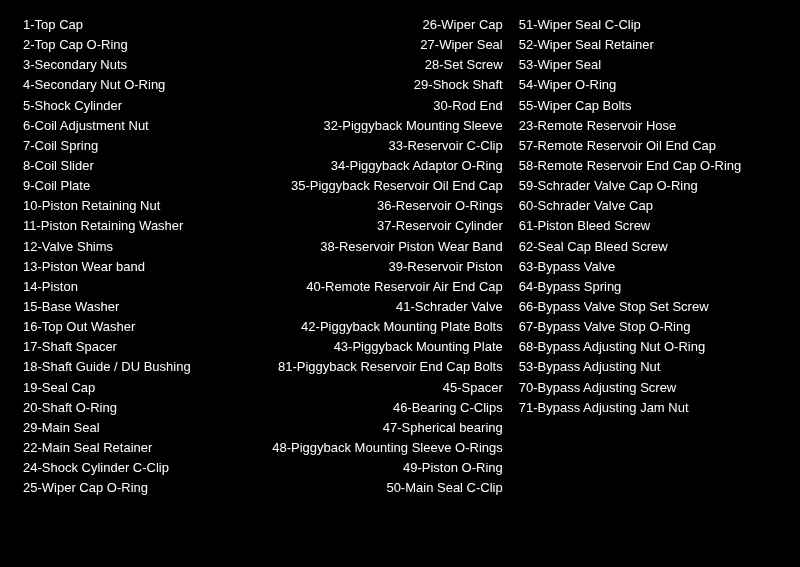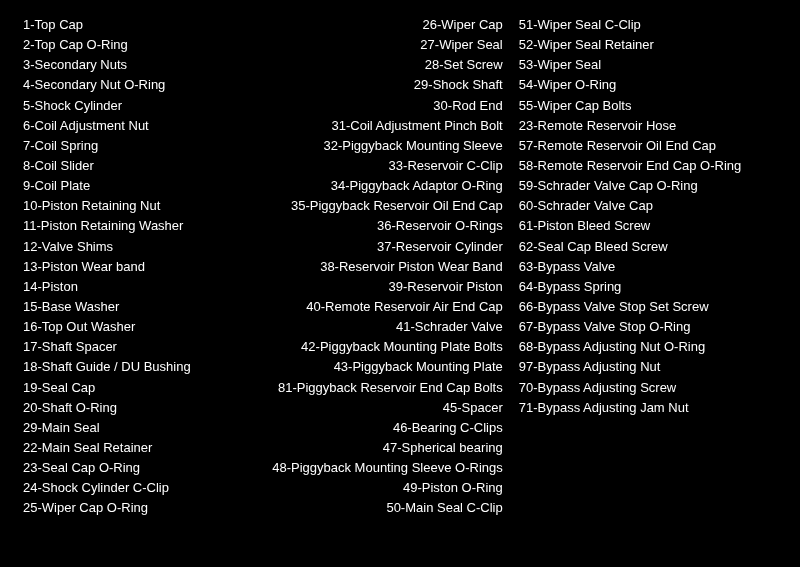--- a/index.html
+++ b/index.html
@@ -50,31 +50,29 @@
       <div class="item">13-Piston Wear band</div>
       <div class="item">14-Piston</div>
       <div class="item">15-Base Washer</div>
       <div class="item">16-Top Out Washer</div>
       <div class="item">17-Shaft Spacer</div>
       <div class="item">18-Shaft Guide / DU Bushing</div>
       <div class="item">19-Seal Cap</div>
       <div class="item">20-Shaft O-Ring</div>
       <div class="item">29-Main Seal</div>
       <div class="item">22-Main Seal Retainer</div>
-      <div class="item">23-Seal Cap O-Ring</div>
       <div class="item">24-Shock Cylinder C-Clip</div>
       <div class="item">25-Wiper Cap O-Ring</div>
     </div>
   <div class="col col-2" id="col2-container">
       <div class="item">26-Wiper Cap</div>
       <div class="item">27-Wiper Seal</div>
       <div class="item">28-Set Screw</div>
       <div class="item">29-Shock Shaft</div>
       <div class="item">30-Rod End</div>
-      <div class="item">31-Coil Adjustment Pinch Bolt</div>
       <div class="item">32-Piggyback Mounting Sleeve</div>
       <div class="item">33-Reservoir C-Clip</div>
       <div class="item">34-Piggyback Adaptor O-Ring</div>
       <div class="item">35-Piggyback Reservoir Oil End Cap</div>
       <div class="item">36-Reservoir O-Rings</div>
       <div class="item">37-Reservoir Cylinder</div>
       <div class="item">38-Reservoir Piston Wear Band</div>
       <div class="item">39-Reservoir Piston</div>
       <div class="item">40-Remote Reservoir Air End Cap</div>
       <div class="item">41-Schrader Valve</div>
@@ -99,17 +97,17 @@
       <div class="item">58-Remote Reservoir End Cap O-Ring</div>
       <div class="item">59-Schrader Valve Cap O-Ring</div>
       <div class="item">60-Schrader Valve Cap</div>
       <div class="item">61-Piston Bleed Screw</div>
       <div class="item">62-Seal Cap Bleed Screw</div>
       <div class="item">63-Bypass Valve</div>
       <div class="item">64-Bypass Spring</div>
       <div class="item">66-Bypass Valve Stop Set Screw</div>
       <div class="item">67-Bypass Valve Stop O-Ring</div>
       <div class="item">68-Bypass Adjusting Nut O-Ring</div>
-      <div class="item">97-Bypass Adjusting Nut</div>
+      <div class="item">53-Bypass Adjusting Nut</div>
       <div class="item">70-Bypass Adjusting Screw</div>
       <div class="item">71-Bypass Adjusting Jam Nut</div>
     </div>
 </div>
 
 </body></html>

